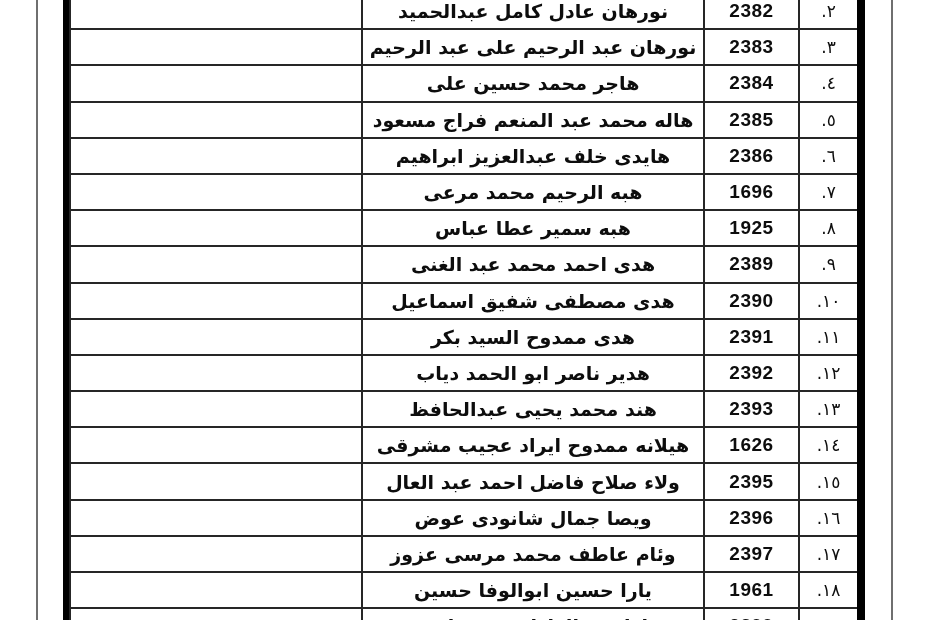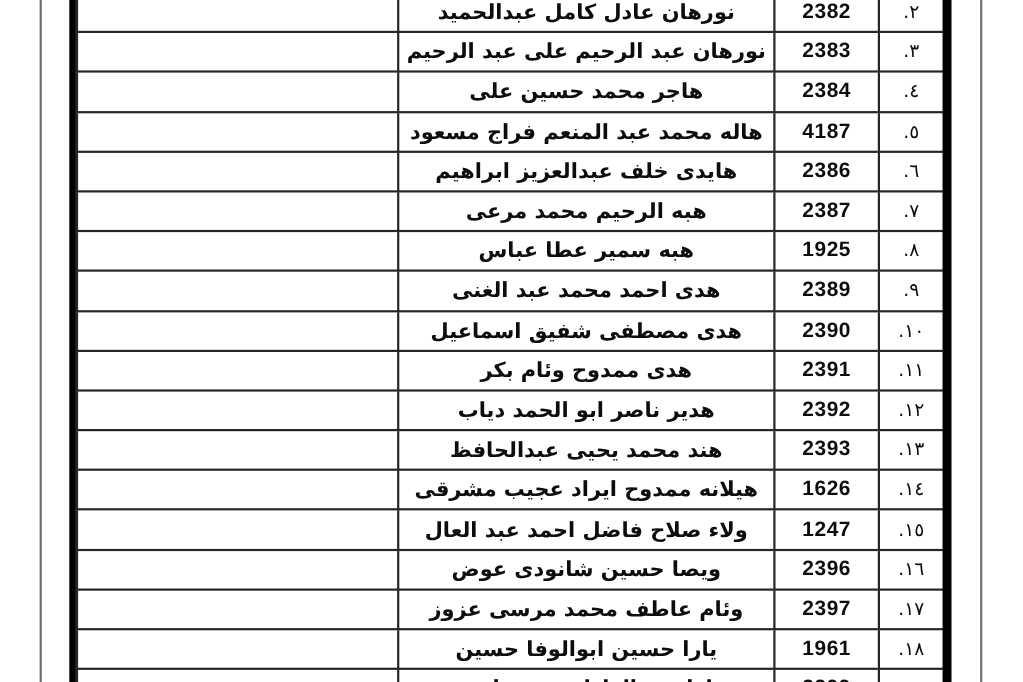--- a/index.html
+++ b/index.html
@@ -93,33 +93,33 @@
           <td class="c-blank"></td>
         </tr>
         <tr>
           <td class="c-index">.٤</td>
           <td class="c-id">2384</td>
           <td class="c-name">هاجر محمد حسين على</td>
           <td class="c-blank"></td>
         </tr>
         <tr>
           <td class="c-index">.٥</td>
-          <td class="c-id">4187</td>
+          <td class="c-id">2385</td>
           <td class="c-name">هاله محمد عبد المنعم فراج مسعود</td>
           <td class="c-blank"></td>
         </tr>
         <tr>
           <td class="c-index">.٦</td>
           <td class="c-id">2386</td>
           <td class="c-name">هايدى خلف عبدالعزيز ابراهيم</td>
           <td class="c-blank"></td>
         </tr>
         <tr>
           <td class="c-index">.٧</td>
-          <td class="c-id">2387</td>
+          <td class="c-id">1696</td>
           <td class="c-name">هبه الرحيم محمد مرعى</td>
           <td class="c-blank"></td>
         </tr>
         <tr>
           <td class="c-index">.٨</td>
           <td class="c-id">1925</td>
           <td class="c-name">هبه سمير عطا عباس</td>
           <td class="c-blank"></td>
         </tr>
         <tr>
@@ -130,21 +130,21 @@
         </tr>
         <tr>
           <td class="c-index">.١٠</td>
           <td class="c-id">2390</td>
           <td class="c-name">هدى مصطفى شفيق اسماعيل</td>
           <td class="c-blank"></td>
         </tr>
         <tr>
           <td class="c-index">.١١</td>
           <td class="c-id">2391</td>
-          <td class="c-name">هدى ممدوح وئام بكر</td>
+          <td class="c-name">هدى ممدوح السيد بكر</td>
           <td class="c-blank"></td>
         </tr>
         <tr>
           <td class="c-index">.١٢</td>
           <td class="c-id">2392</td>
           <td class="c-name">هدير ناصر ابو الحمد دياب</td>
           <td class="c-blank"></td>
         </tr>
         <tr>
           <td class="c-index">.١٣</td>
@@ -153,28 +153,28 @@
           <td class="c-blank"></td>
         </tr>
         <tr>
           <td class="c-index">.١٤</td>
           <td class="c-id">1626</td>
           <td class="c-name">هيلانه ممدوح ايراد عجيب مشرقى</td>
           <td class="c-blank"></td>
         </tr>
         <tr>
           <td class="c-index">.١٥</td>
-          <td class="c-id">1247</td>
+          <td class="c-id">2395</td>
           <td class="c-name">ولاء صلاح فاضل احمد عبد العال</td>
           <td class="c-blank"></td>
         </tr>
         <tr>
           <td class="c-index">.١٦</td>
           <td class="c-id">2396</td>
-          <td class="c-name">ويصا حسين شانودى عوض</td>
+          <td class="c-name">ويصا جمال شانودى عوض</td>
           <td class="c-blank"></td>
         </tr>
         <tr>
           <td class="c-index">.١٧</td>
           <td class="c-id">2397</td>
           <td class="c-name">وئام عاطف محمد مرسى عزوز</td>
           <td class="c-blank"></td>
         </tr>
         <tr>
           <td class="c-index">.١٨</td>

